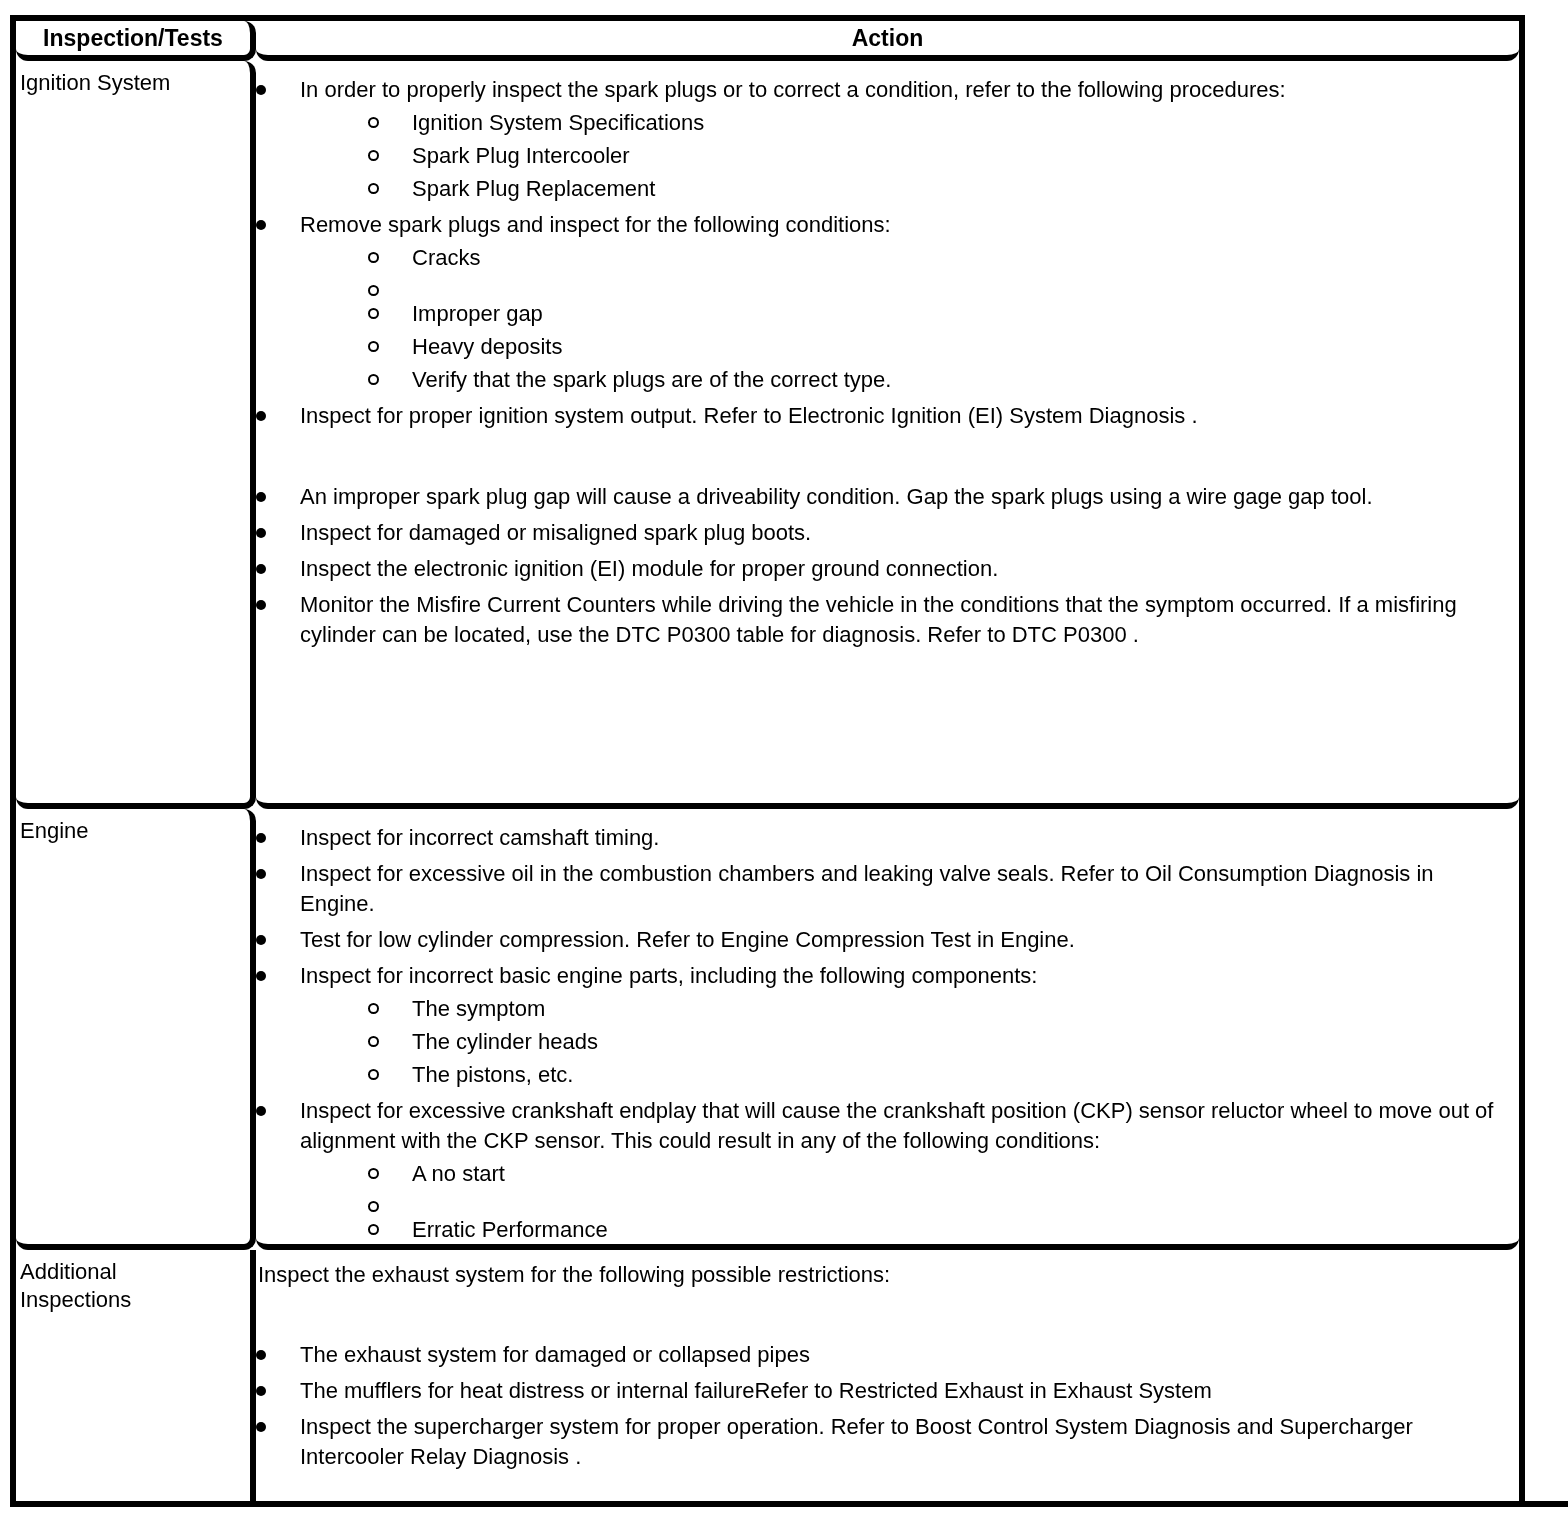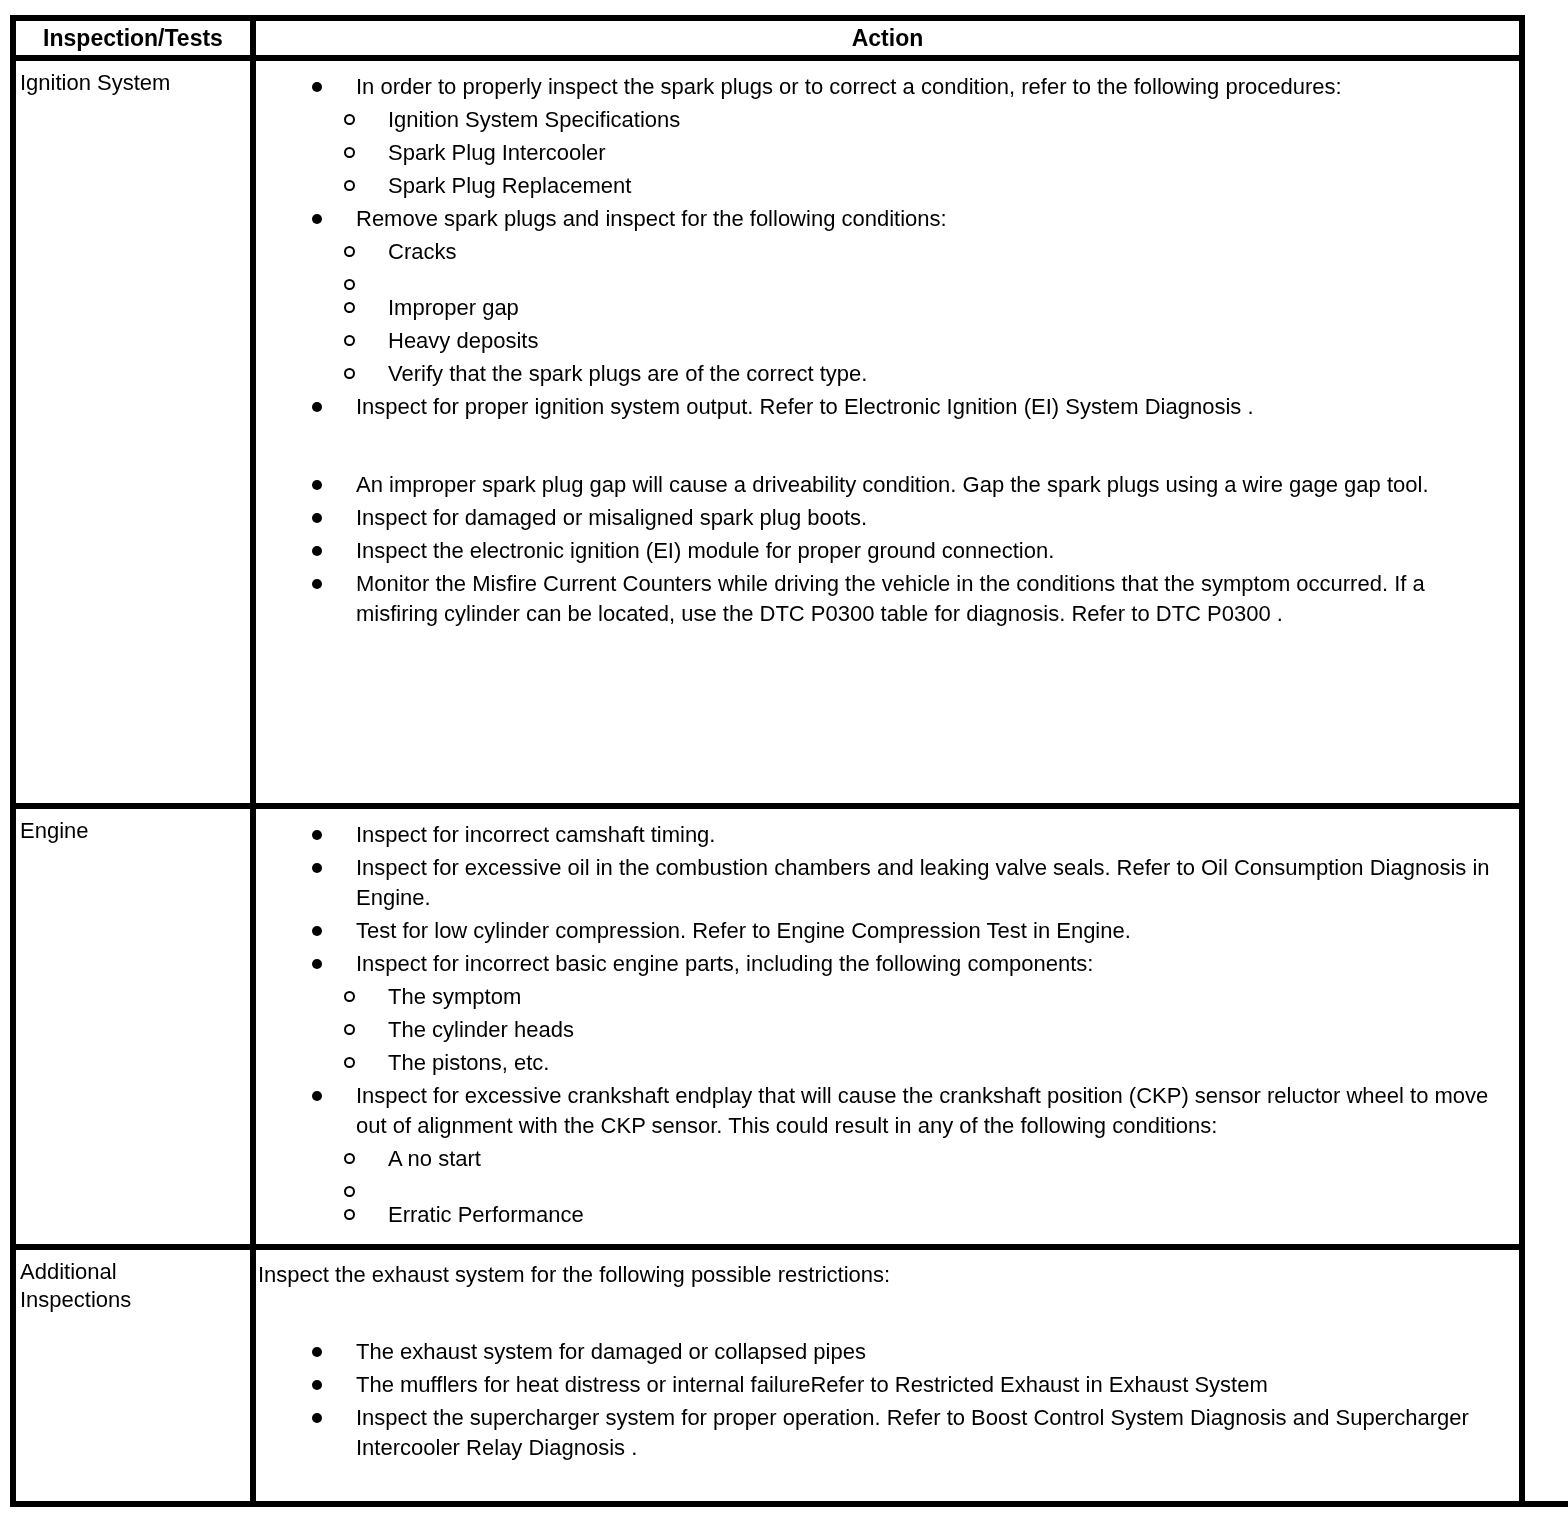--- a/index.html
+++ b/index.html
@@ -15,39 +15,39 @@
     width:1515px;height:1492px;
     border:6px solid #000000;
     box-sizing:border-box;
     display:grid;
     grid-template-columns:240px auto;
     grid-template-rows:40px 748px 441px auto;
     background:#ffffff;
   }
   .cell{box-sizing:border-box;overflow:hidden;}
   .c1{border-right:6px solid #000000;}
-  .rb{border-bottom:6px solid #000000;}
+  .rb{border-bottom:6px solid #000000;border-radius:12px;}
   .hcell{
     display:flex;align-items:center;justify-content:center;
     font-weight:bold;font-size:23px;
   }
   .hcell.left{justify-content:center;}
   .lcell{
     font-size:22px;line-height:28px;
     padding:8px 40px 4px 4px;
   }
   .acell{
     font-size:22px;line-height:30px;
     padding:8px 24px 4px 0;
   }
   .para{margin:2px 0 2px 2px;}
   .gap{height:42px;}
   .li{display:flex;align-items:flex-start;margin:3px 0;}
-  .l1{padding-left:56px;}
-  .l2{padding-left:88px;}
+  .l1{margin-top:6px;}
+  .l2{padding-left:112px;}
   .marker{flex:0 0 44px;display:block;}
   .dot{
     width:10px;height:10px;border-radius:50%;
     background:#000000;margin-top:10px;
   }
   .circ{
     width:11px;height:11px;border-radius:50%;
     border:2px solid #000000;box-sizing:border-box;
     background:transparent;margin-top:9px;
   }

